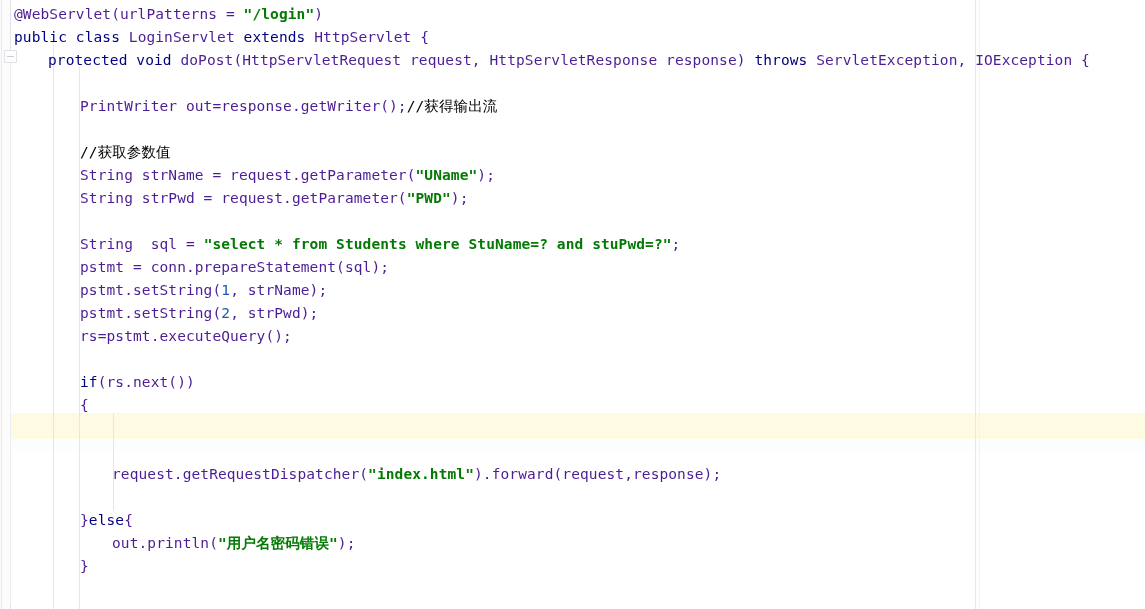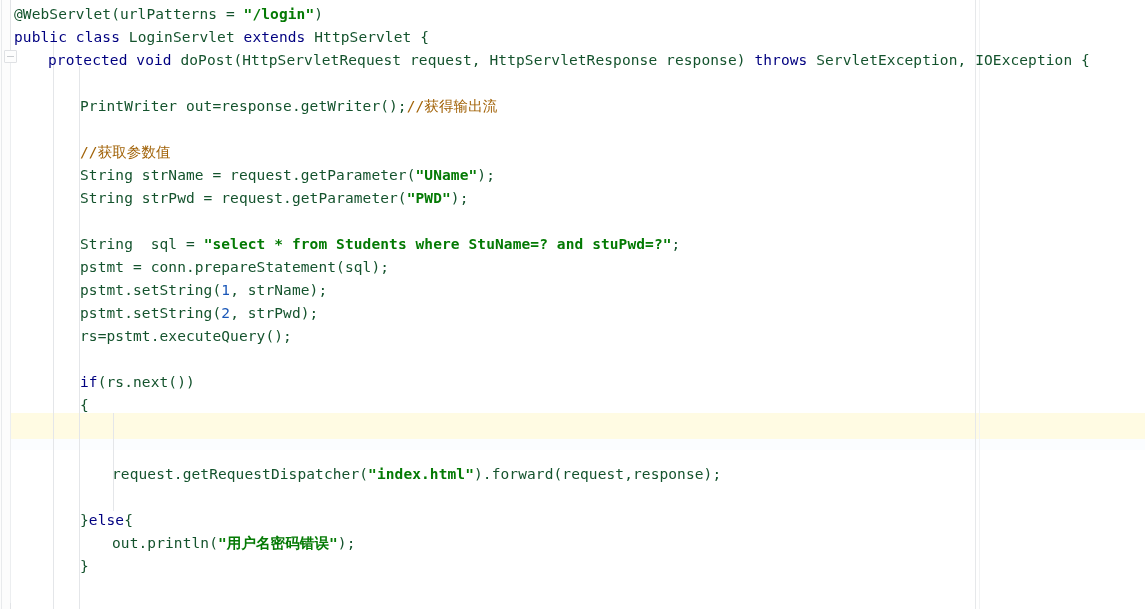--- a/index.html
+++ b/index.html
@@ -144,23 +144,23 @@
   .line {
     position: absolute;
     left: 0;
     white-space: pre;
     height: 23px;
   }
 
   
   .kw   { color: #000080; font-weight: normal; }
   .str  { color: #047a04; font-weight: bold; }
-  .cmt  { color: #a16207; }
+  .cmt  { color: #000000; }
   .num  { color: #1a57b8; }
-  .plain{ color: #14532d; }
+  .plain{ color: #4c1d95; }
 </style>
 </head>
 <body>
 
 <div id="editor">
 
   <div class="caret-line"></div>
   <div class="caret-line-soft"></div>
 
   <div class="indent-guide ig1"></div>

